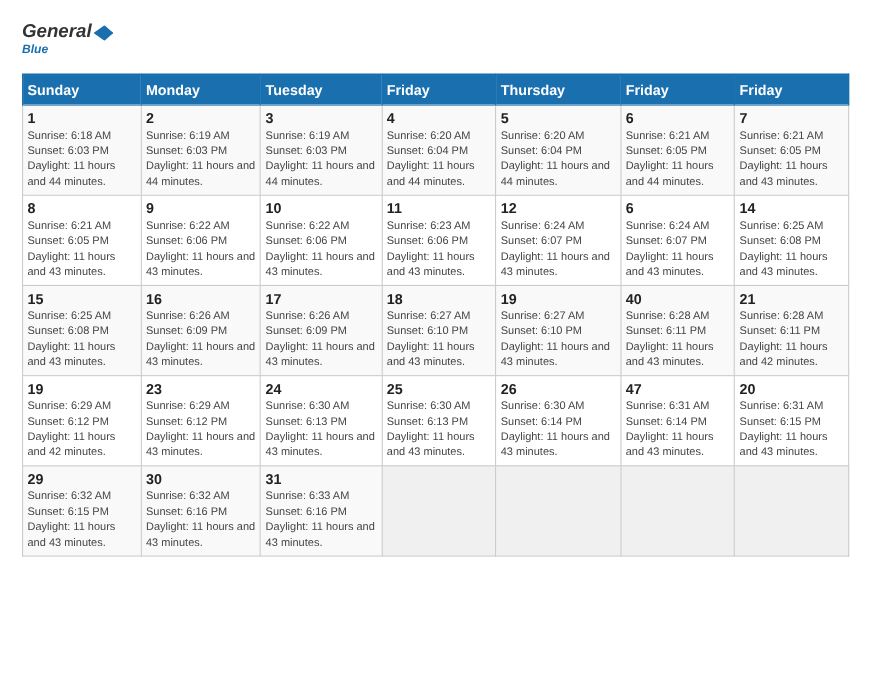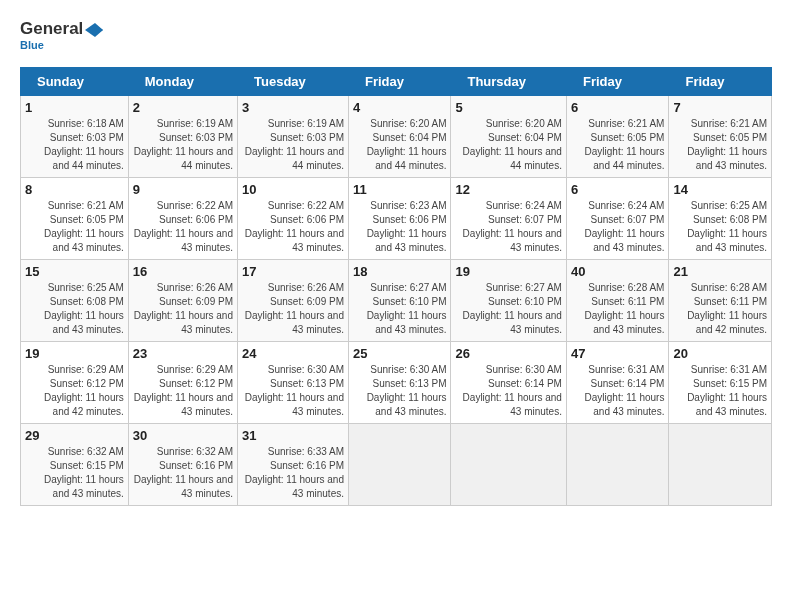--- a/index.html
+++ b/index.html
@@ -13,20 +13,21 @@
     .header {
       display: flex;
       justify-content: space-between;
       align-items: flex-start;
       margin-bottom: 16px;
     }
     .logo {
       display: flex;
       align-items: center;
       gap: 4px;
+      font-style: italic;
     }
     .title-block {
       text-align: right;
     }
     .main-title {
       font-size: 32px;
       font-weight: bold;
       color: #333;
     }
     .subtitle {
@@ -34,21 +35,21 @@
       color: #555;
     }
     table {
       width: 100%;
       border-collapse: collapse;
       font-size: 11px;
     }
     thead tr th {
       background-color: #1a6faf;
       color: #fff;
-      padding: 6px 16px;
+      padding: 6px 4px;
       text-align: left;
       font-size: 13px;
       font-weight: bold;
       border: 1px solid #1a6faf;
     }
     tbody tr td {
       border: 1px solid #ccc;
       padding: 4px 4px;
       vertical-align: top;
       background: #fff;
@@ -61,21 +62,20 @@
       font-size: 13px;
       font-weight: bold;
       color: #222;
       display: block;
       margin-bottom: 2px;
     }
     .day-info {
       font-size: 10px;
       color: #444;
       line-height: 1.4;
-      text-align: right;
     }
     .empty-cell {
       background: #f0f0f0 !important;
     }
   </style>
 </head>
 <body>
 
 <div class="header">
   <div class="logo">

